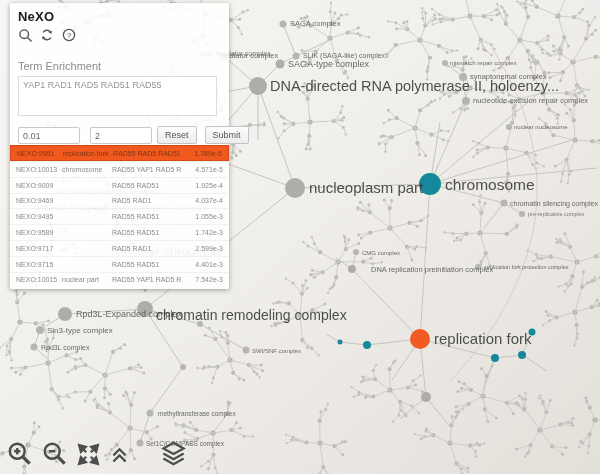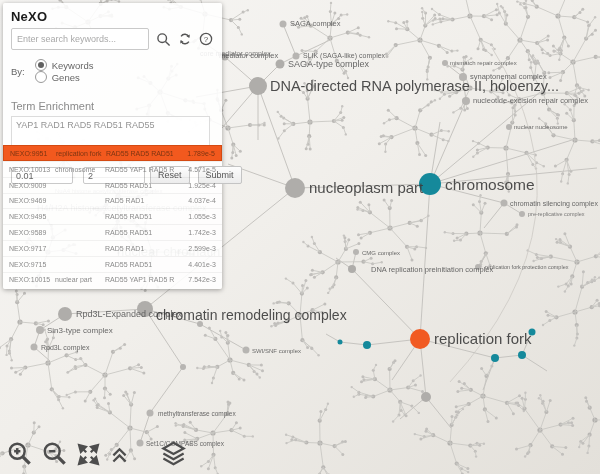--- a/index.html
+++ b/index.html
@@ -4,21 +4,21 @@
 <style>
   html,body{margin:0;padding:0;}
   body{
     width:600px;height:474px;position:relative;overflow:hidden;
     font-family:"Liberation Sans",sans-serif;
     background:linear-gradient(140deg,#f7f6f4 0%,#f1efeb 45%,#e3e0da 100%);
   }
   #network{position:absolute;left:0;top:0;}
   
   #panel{
-    position:absolute;left:3px;top:3px;width:219px;height:286px;
+    position:absolute;left:10px;top:3px;width:219px;height:286px;
     background:rgba(255,255,255,0.87);border-radius:2px;
     box-shadow:0 1px 5px rgba(0,0,0,0.35);z-index:5;
   }
   #app-title{padding:6px 8px 2px;font-size:13px;font-weight:bold;color:#1b1b1b;letter-spacing:.2px;}
   .search-row{display:flex;align-items:center;margin:2px 8px 0;gap:7px;}
   #search-input{
     width:130px;height:20px;border:1px solid #c9c9c9;border-radius:2px;
     font-size:9px;padding:0 5px;color:#555;background:rgba(255,255,255,0.9);
     font-family:"Liberation Sans",sans-serif;outline:none;
   }
@@ -1995,21 +1995,20 @@
       <text x="252" y="353" font-size="6" fill="#585858" opacity="0.9">SWI/SNF complex</text>
       <text x="158" y="416" font-size="6.5" fill="#585858" opacity="0.9">methyltransferase complex</text>
       <text x="146" y="446" font-size="6.5" fill="#585858" opacity="0.9">Set1C/COMPASS complex</text>
     </g>
   </svg>
 
 <div id="panel">
   <div id="app-title">NeXO</div>
 
   <div class="search-row">
-    <input id="search-input" placeholder="Enter search keywords..." style="">
     <span class="icon-btn">
       <svg viewBox="0 0 15 15" width="15" height="15" fill="none" stroke="#555" stroke-width="1.4">
         <circle cx="6.2" cy="6.2" r="4.3"></circle>
           <line x1="9.5" y1="9.5" x2="13.6" y2="13.6"></line>
       </svg>
     </span>
     <span class="icon-btn">
       <svg viewBox="0 0 14 14" width="14" height="14" fill="none" stroke="#555" stroke-width="1.4">
         <path d="M3.1,4.3 A4.4,4.4 0 0 1 10.9,5.1"></path>
         <path d="M10.9,9.7 A4.4,4.4 0 0 1 3.1,8.9"></path>
@@ -2018,34 +2017,20 @@
       </svg>
     </span>
     <span class="icon-btn">
       <svg viewBox="0 0 14 14" width="14" height="14">
         <circle cx="7" cy="7" r="5.6" fill="none" stroke="#555" stroke-width="1.3"></circle>
         <text x="7" y="9.7" text-anchor="middle" font-size="8" fill="#555" font-family="Liberation Sans, sans-serif">?</text>
       </svg>
     </span>
   </div>
 
-  <div class="by-row">
-    <span class="by-label">By:</span>
-    <span id="by-options">
-  <label class="radio-opt">
-    <span class="radio sel"></span>
-    <span class="radio-label">Keywords</span>
-  </label>
-
-  <label class="radio-opt">
-    <span class="radio"></span>
-    <span class="radio-label">Genes</span>
-  </label>
-</span>
-  </div>
 
   <div class="section-heading">Term Enrichment</div>
 
   <textarea id="query-textarea" spellcheck="false" style="">YAP1 RAD1 RAD5 RAD51 RAD55</textarea>
 
   <div class="controls-row">
     <input class="num-input" id="pvalue-input" value="0.01" style="">
     <input class="num-input" id="min-genes-input" value="2" style="">
     <button class="btn" id="reset-btn">Reset</button>
     <button class="btn" id="submit-btn">Submit</button>

